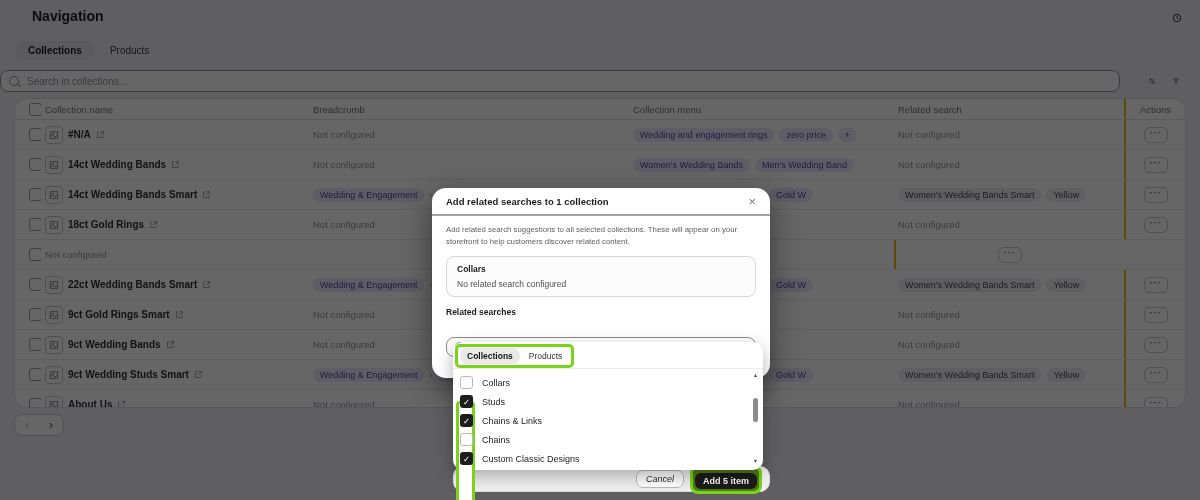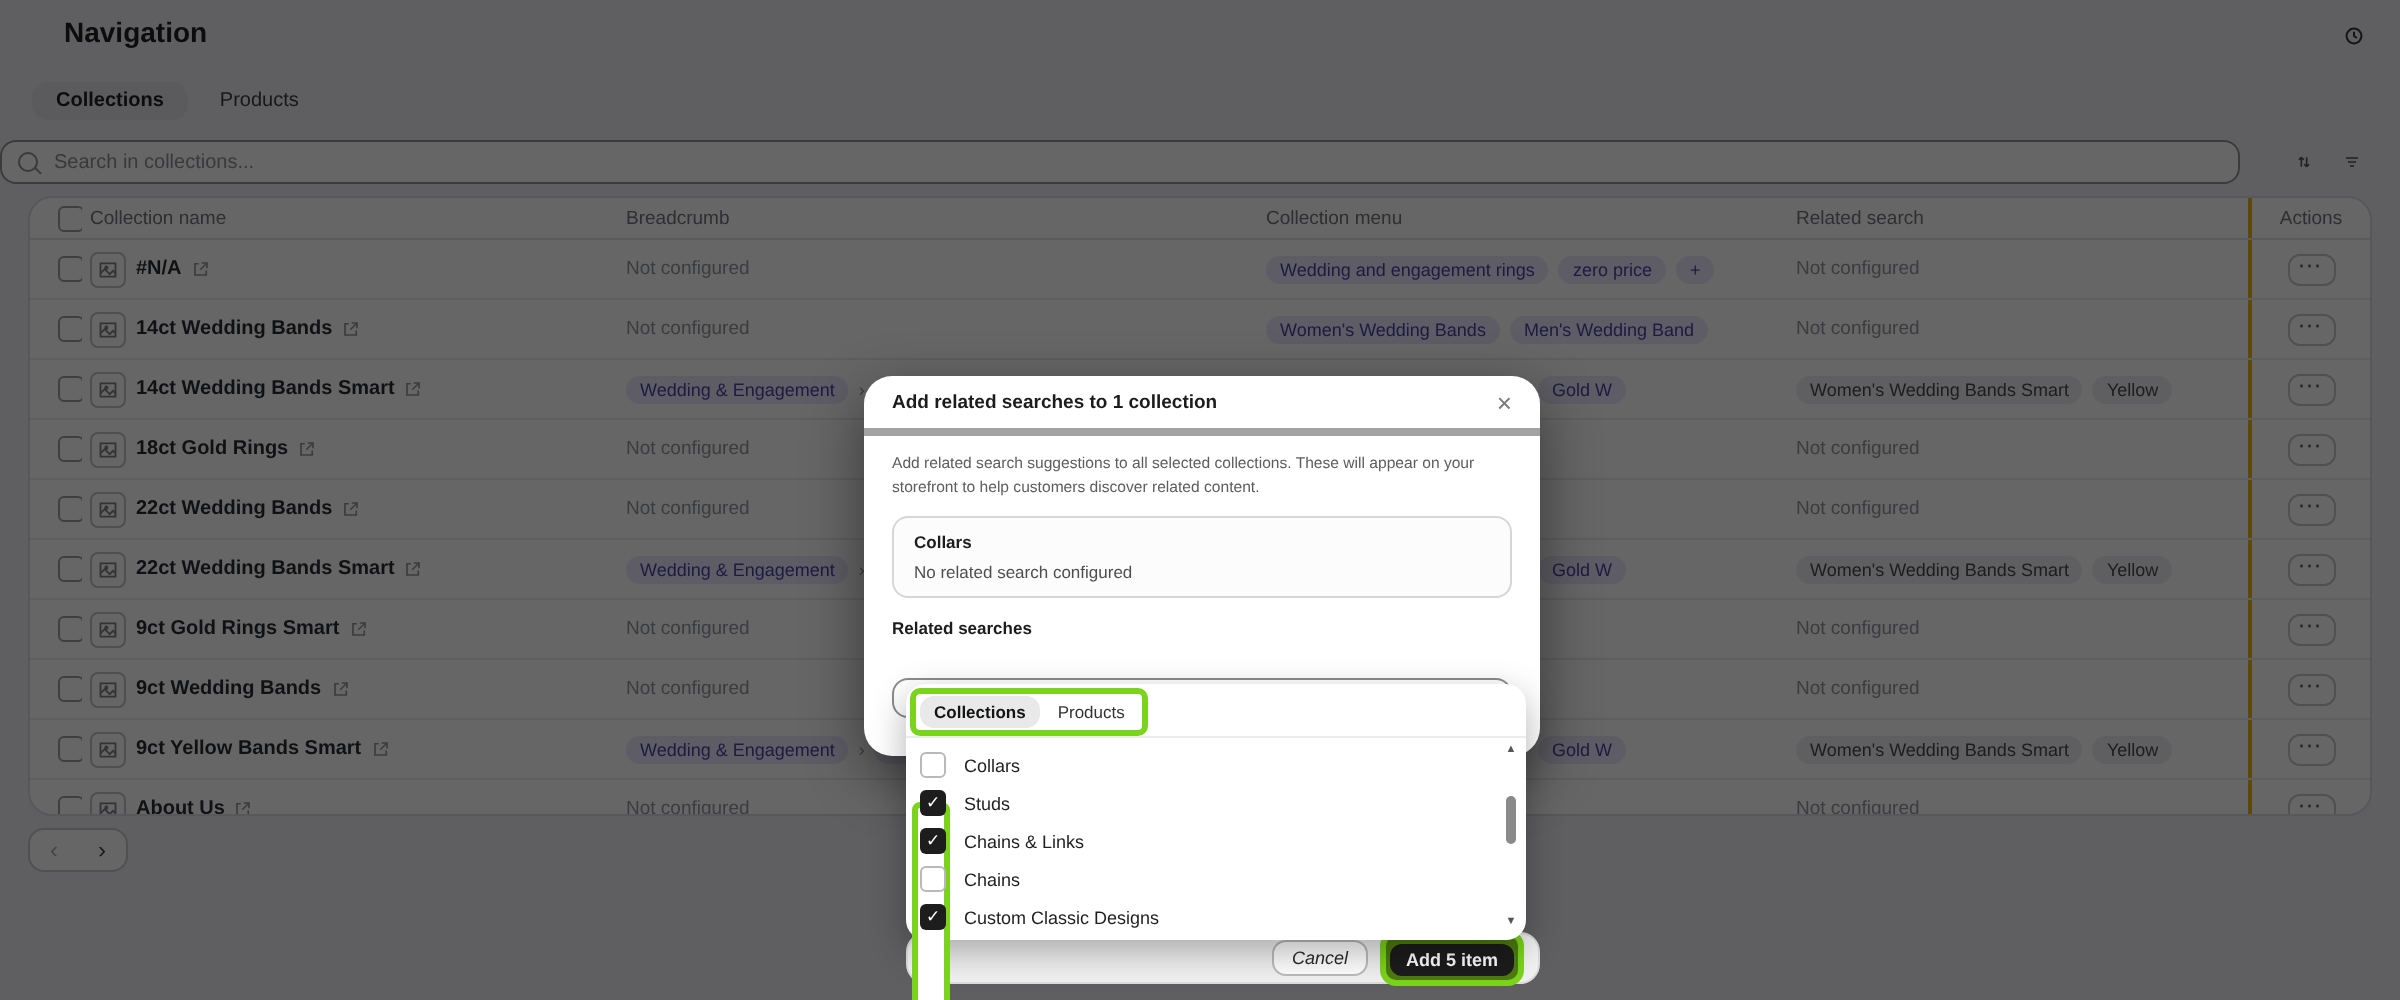--- a/index.html
+++ b/index.html
@@ -56,21 +56,21 @@
     overflow:hidden;background:#fff;}
   .pg-btn{width:24px;height:20px;border:none;background:transparent;font-size:12px;cursor:pointer;
     display:flex;align-items:center;justify-content:center;}
   .pg-btn.prev{color:#a8a8ac;} .pg-btn.next{color:#3a3a3e;}
   
   #overlay{inset:0;background:rgba(8,8,10,0.62);z-index:50;}
   
   #modal-card{left:432px;top:188px;width:338px;height:190px;background:#fff;border-radius:14px;
     z-index:60;box-shadow:0 10px 30px rgba(0,0,0,.45);box-sizing:border-box;}
   #modal-header{height:26px;display:flex;align-items:center;justify-content:space-between;
-    padding:0 14px;border-bottom:4px solid #a3a3a3;}
+    padding:0 14px;border-bottom:2px solid #a3a3a3;}
   #modal-title{font-size:9.5px;font-weight:bold;color:#1c1c1c;}
   #modal-close{border:none;background:transparent;font-size:13px;color:#7a7a7a;cursor:pointer;
     padding:0;line-height:1;}
   #modal-body{padding:8px 14px 0 14px;}
   #modal-desc{font-size:7.8px;color:#5d5d5d;line-height:1.55;}
   #preview-box{margin-top:8px;border:1px solid #d6d6d6;border-radius:8px;padding:7px 10px;
     background:#fcfcfc;}
   #preview-label{font-size:8.5px;font-weight:bold;color:#1c1c1c;}
   #preview-empty{font-size:8.5px;color:#4f4f4f;margin-top:5px;}
   #related-label{margin-top:10px;font-size:8.5px;font-weight:bold;color:#1c1c1c;}
@@ -298,37 +298,20 @@
         </div>
         <div class="cell c-actions">
           <button class="dots-btn">···</button>
         </div>
       </div>
       <div class="trow">
         <div class="cell c-check">
           <span class="cb"></span>
         </div>
         <div class="cell">
-          <span class="thumb">
-            <svg width="10" height="10" viewBox="0 0 12 12" fill="none" stroke="currentColor" stroke-width="1.1">
-              <path d="M1.5 2h9v8h-9z"></path>
-              <path d="M1.5 8l2.5-2.5L7 8.5l2-2 1.5 1.5"></path>
-              <path d="M4.3 4.6a.7.7 0 1 0 0-.02"></path>
-            </svg>
-          </span>
-          <span class="rowname">22ct Wedding Bands</span>
-          <span class="extlink">
-            <svg width="9" height="9" viewBox="0 0 12 12" fill="none" stroke="currentColor" stroke-width="1.1">
-              <path d="M4.5 2.5H2v7.5h7.5V7"></path>
-              <path d="M6.5 2h3.5v3.5"></path>
-              <path d="M10 2 5.5 6.5"></path>
-            </svg>
-          </span>
-        </div>
-        <div class="cell">
           <span class="muted">Not configured</span>
         </div>
         <div class="cell"></div>
         <div class="cell">
           <span class="muted">Not configured</span>
         </div>
         <div class="cell c-actions">
           <button class="dots-btn">···</button>
         </div>
       </div>
@@ -438,21 +421,21 @@
           <span class="cb"></span>
         </div>
         <div class="cell">
           <span class="thumb">
             <svg width="10" height="10" viewBox="0 0 12 12" fill="none" stroke="currentColor" stroke-width="1.1">
               <path d="M1.5 2h9v8h-9z"></path>
               <path d="M1.5 8l2.5-2.5L7 8.5l2-2 1.5 1.5"></path>
               <path d="M4.3 4.6a.7.7 0 1 0 0-.02"></path>
             </svg>
           </span>
-          <span class="rowname">9ct Yellow Bands Smart</span>
+          <span class="rowname">9ct Wedding Studs Smart</span>
           <span class="extlink">
             <svg width="9" height="9" viewBox="0 0 12 12" fill="none" stroke="currentColor" stroke-width="1.1">
               <path d="M4.5 2.5H2v7.5h7.5V7"></path>
               <path d="M6.5 2h3.5v3.5"></path>
               <path d="M10 2 5.5 6.5"></path>
             </svg>
           </span>
         </div>
         <div class="cell">
           <span class="chip">Wedding &amp; Engagement</span>

